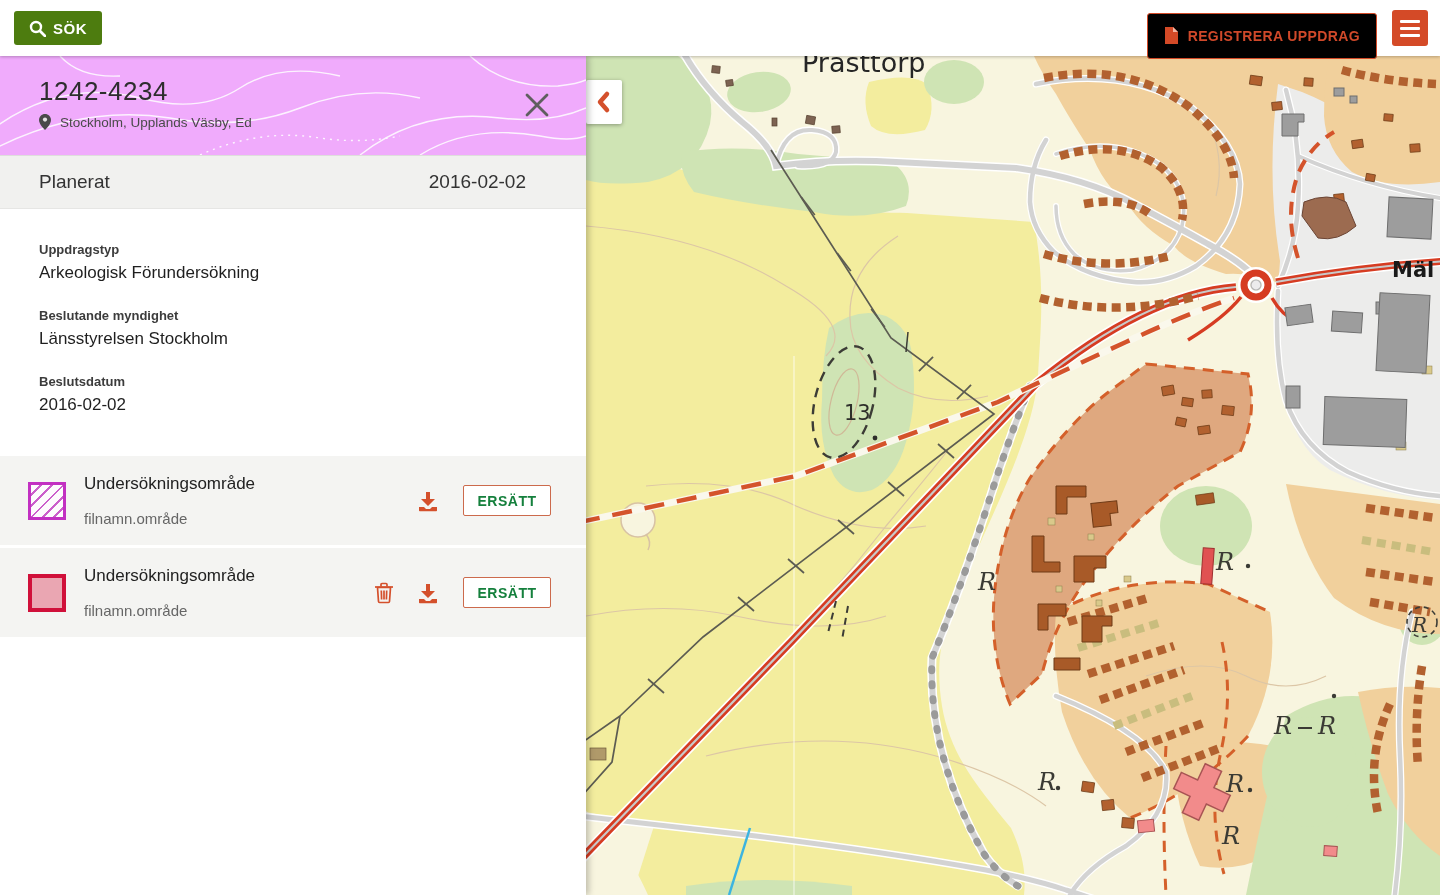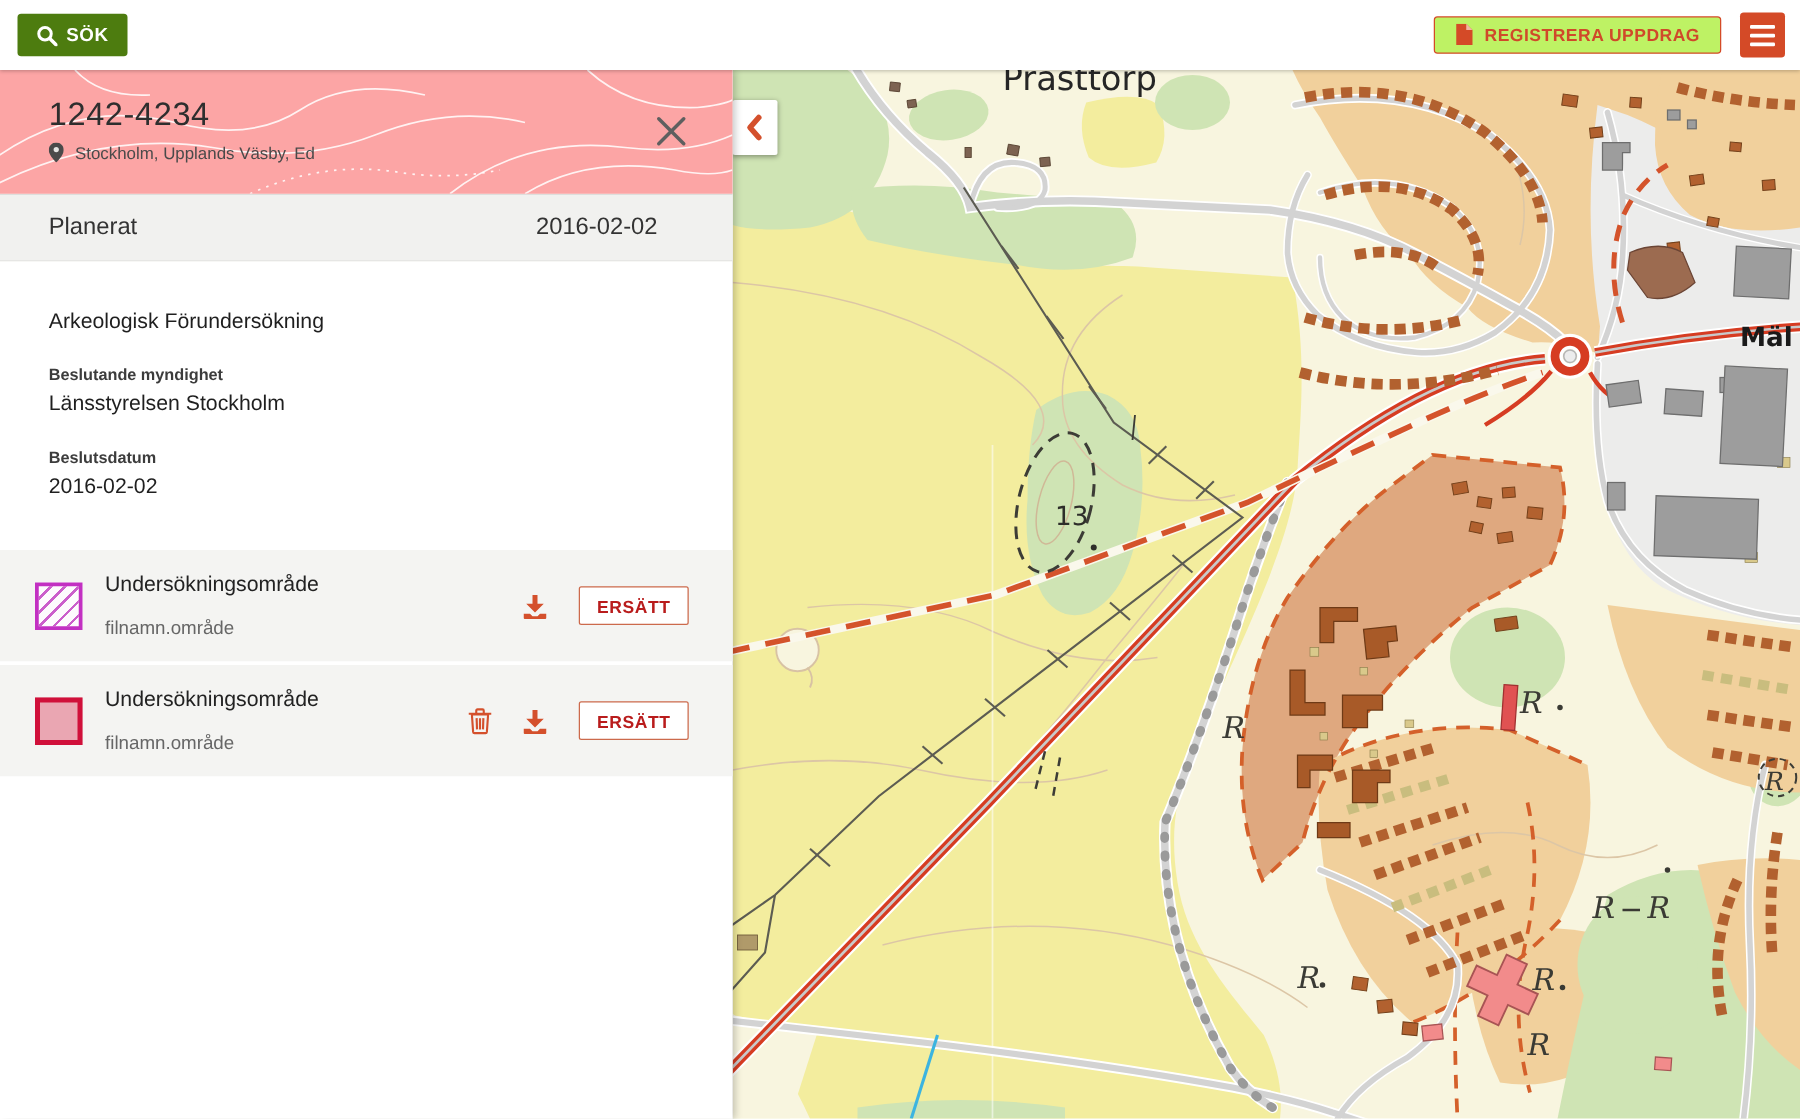--- a/index.html
+++ b/index.html
@@ -3,31 +3,31 @@
 <meta charset="utf-8">
 <style>
   html,body{margin:0;padding:0;width:1440px;height:895px;overflow:hidden;
     font-family:"Liberation Sans",sans-serif;background:#fff;}
   
   .topbar{position:absolute;left:0;top:0;width:1440px;height:56px;background:#fff;
     z-index:40;box-shadow:0 1px 3px rgba(0,0,0,.25);display:flex;align-items:center;}
   .btn-sok{position:absolute;left:14px;top:11px;width:88px;height:34px;background:#4d7c0f;
     border:none;border-radius:3px;color:#fff;font-weight:bold;font-size:15px;letter-spacing:.5px;
     display:flex;align-items:center;justify-content:center;gap:7px;cursor:pointer;}
-  .btn-reg{position:absolute;right:63px;top:13px;height:30px;padding:0 16px;background:#bef264;
+  .btn-reg{position:absolute;right:63px;top:13px;height:46px;padding:0 16px;background:#000000;
     border:1px solid #d44a27;border-radius:3px;color:#d0492a;font-weight:bold;font-size:14px;
     letter-spacing:.4px;display:flex;align-items:center;gap:9px;cursor:pointer;}
   .btn-menu{position:absolute;right:12px;top:10px;width:36px;height:36px;background:#d44a27;
     border:none;border-radius:3px;display:flex;flex-direction:column;align-items:center;
     justify-content:center;gap:4px;cursor:pointer;}
   .btn-menu span{display:block;width:20px;height:3px;background:#fff;border-radius:1px;}
   
   .panel{position:absolute;left:0;top:56px;width:586px;height:839px;background:#fff;z-index:30;
     box-shadow:3px 0 6px rgba(0,0,0,.22);}
-  .panel-header{position:relative;height:99px;background:#fca5a5;overflow:hidden;}
+  .panel-header{position:relative;height:99px;background:#f0abfc;overflow:hidden;}
   .panel-header svg.topo{position:absolute;left:0;top:0;}
   .ph-content{position:relative;padding:20px 0 0 39px;}
   .ph-title{font-size:26px;color:#2e2e2e;letter-spacing:.5px;}
   .ph-loc{margin-top:7px;font-size:13.5px;color:#4a4a4a;display:flex;align-items:center;gap:9px;}
   .close-x{position:absolute;right:34px;top:34px;width:30px;height:30px;background:none;border:none;
     padding:0;cursor:pointer;}
   .statusbar{height:52px;background:#f1f1ef;border-top:1px solid #dededc;border-bottom:1px solid #e6e6e4;
     display:flex;align-items:center;justify-content:space-between;padding:0 60px 0 39px;}
   .status-label,.status-date{font-size:19px;color:#333;}
   .fields{padding:33px 30px 0 39px;}
@@ -43,21 +43,21 @@
     background-image:repeating-linear-gradient(135deg,rgba(201,86,201,0) 0px,rgba(201,86,201,0) 6px,#cb5fcb 6px,#cb5fcb 8px);}
   .swatch.pink{border:4px solid #d0103a;background:#eaa6b2;}
   .file-text{margin-left:18px;flex:1 1 auto;}
   .file-title{font-size:17px;color:#222;}
   .file-name{font-size:15px;color:#666;margin-top:16px;}
   .icon-btn{background:none;border:none;padding:0;width:26px;height:26px;cursor:pointer;
     display:flex;align-items:center;justify-content:center;}
   .icon-spacer{width:26px;height:26px;}
   .gap18{width:18px;}.gap22{width:22px;}
   .btn-ersatt{width:88px;height:31px;background:#fff;border:1px solid #cc6a4c;border-radius:2px;
-    color:#b91c1c;font-weight:bold;font-size:14px;letter-spacing:.5px;cursor:pointer;}
+    color:#15803d;font-weight:bold;font-size:14px;letter-spacing:.5px;cursor:pointer;}
   
   .map-area{position:absolute;left:586px;top:56px;width:854px;height:839px;overflow:hidden;}
   .map-area svg.map{display:block;}
   .collapse-btn{position:absolute;left:0;top:24px;width:36px;height:44px;background:#fff;border:none;
     border-radius:2px;box-shadow:0 1px 4px rgba(0,0,0,.35);cursor:pointer;z-index:10;
     display:flex;align-items:center;justify-content:center;}
 </style>
 </head>
 <body>
 
@@ -114,20 +114,21 @@
     </button>
   </div>
 
   <div class="statusbar">
     <span class="status-label">Planerat</span>
     <span class="status-date">2016-02-02</span>
   </div>
 
   <div class="fields">
     <div class="fgroup">
+      <div class="flabel">Uppdragstyp</div>
       <div class="fvalue">Arkeologisk Förundersökning</div>
     </div>
     <div class="fgroup">
       <div class="flabel">Beslutande myndighet</div>
       <div class="fvalue">Länsstyrelsen Stockholm</div>
     </div>
     <div class="fgroup">
       <div class="flabel">Beslutsdatum</div>
       <div class="fvalue">2016-02-02</div>
     </div>

